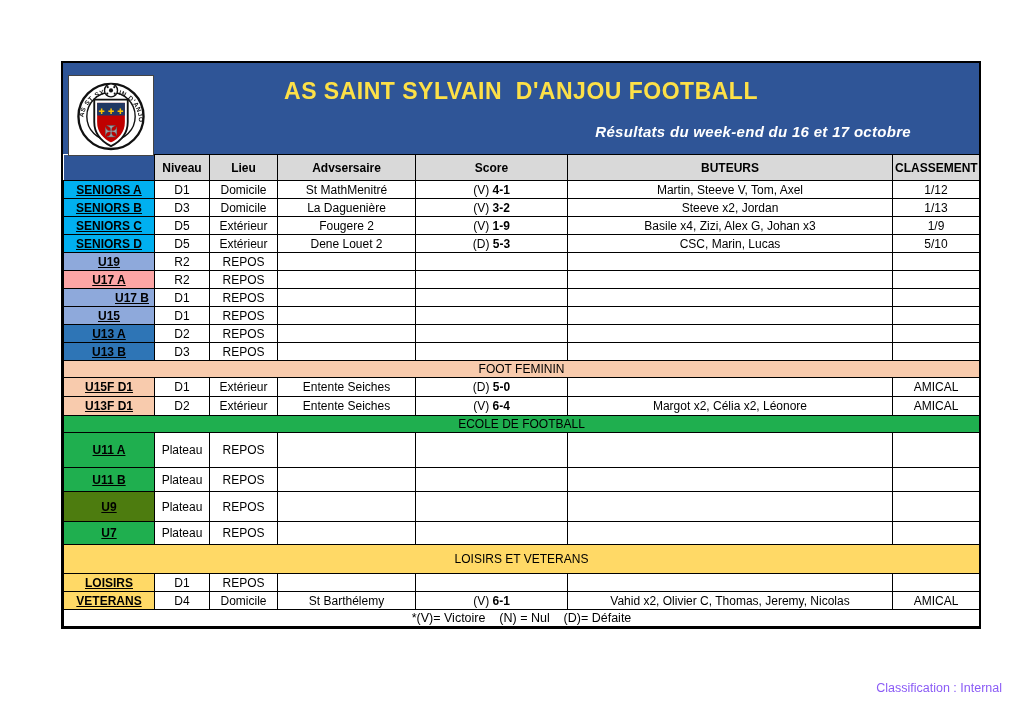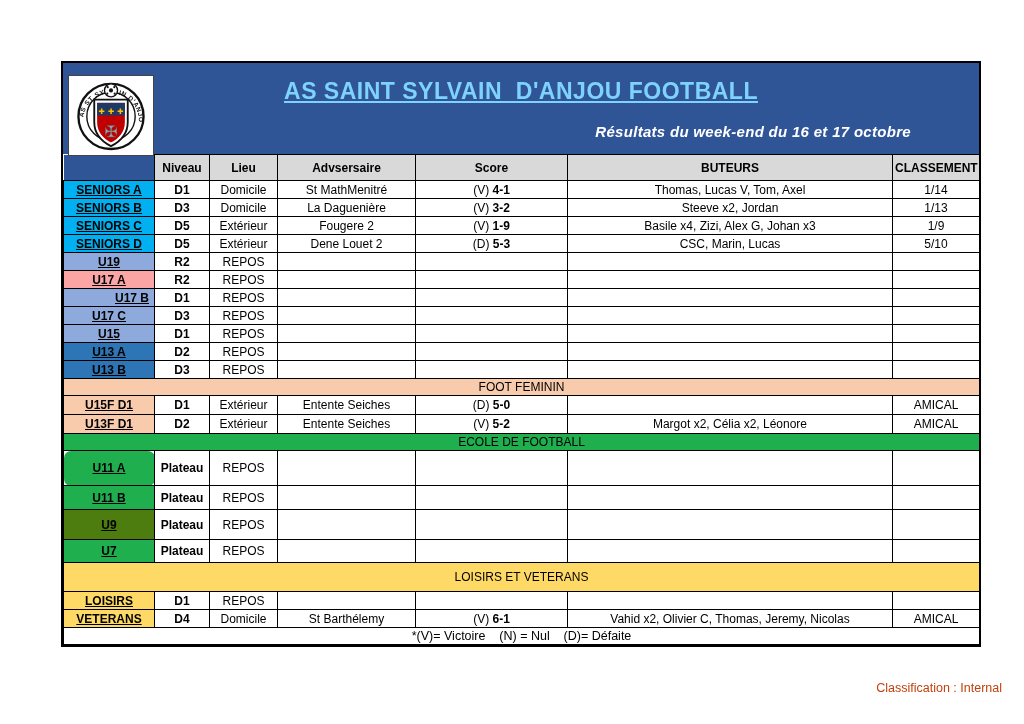--- a/index.html
+++ b/index.html
@@ -7,35 +7,35 @@
     font-family: "Liberation Sans", sans-serif; position: relative; overflow: hidden; }
 
   .table-wrap { position: absolute; left: 61px; top: 61px; width: 920px;
     border: 2px solid #000; background: #fff; }
 
   
   .banner { position: relative; height: 91px; background: #2F5597; }
   .logo-box { position: absolute; left: 5px; top: 12px; width: 86px; height: 81px;
     background: #fff; border: 1px solid #444; z-index: 2;
     display: flex; align-items: center; justify-content: center; }
-  .banner-title { color: #7dd3fc; font-weight: bold; font-size: 23px;
-    text-align: center; padding-top: 15px; letter-spacing: .5px; white-space: pre; text-decoration: underline; }
+  .banner-title { color: #fde047; font-weight: bold; font-size: 23px;
+    text-align: center; padding-top: 15px; letter-spacing: .5px; white-space: pre; }
   .banner-subtitle { position: absolute; right: 68px; top: 60px; color: #fff;
     font-weight: bold; font-style: italic; font-size: 15px; letter-spacing: .3px; }
 
   
   table { border-collapse: collapse; table-layout: fixed; width: 916px; }
   td, th { border: 1.5px solid #000; text-align: center; font-size: 12px;
     padding: 0 2px; white-space: nowrap; overflow: hidden; vertical-align: middle; }
   tr { height: 18px; }
   thead tr { height: 26px; }
   .hc { background: #D9D9D9; font-weight: bold; font-size: 12px; }
   .hc-blank { background: #2F5597; border-top: none; border-left: none; }
   .team-cell { font-weight: bold; text-decoration: underline; }
-  .niveau-cell { font-weight: bold; }
+  .niveau-cell { font-weight: normal; }
   .score-val { font-weight: bold; }
   .section-cell { font-weight: normal; font-size: 12px; margin-left: 32px; }
   .footer-cell { white-space: pre; font-size: 12.5px; }
 
   .classification { position: absolute; right: 22px; top: 681px;
     font-size: 12.5px; color: #2B2BC8; }
 </style>
 </head>
 <body>
 
@@ -93,22 +93,22 @@
           <th class="hc">CLASSEMENT</th>
         </tr>
     </thead>
     <tbody>
         <tr>
           <td class="team-cell" style="background: rgb(0, 176, 240);">SENIORS A</td>
           <td class="niveau-cell">D1</td>
           <td>Domicile</td>
           <td>St MathMenitré</td>
           <td><span>(V) </span><span class="score-val">4-1</span></td>
-          <td>Thomas, Lucas V, Tom, Axel</td>
-          <td>1/14</td>
+          <td>Martin, Steeve V, Tom, Axel</td>
+          <td>1/12</td>
         </tr>
         <tr>
           <td class="team-cell" style="background: rgb(0, 176, 240);">SENIORS B</td>
           <td class="niveau-cell">D3</td>
           <td>Domicile</td>
           <td>La Daguenière</td>
           <td><span>(V) </span><span class="score-val">3-2</span></td>
           <td>Steeve x2, Jordan</td>
           <td>1/13</td>
         </tr>
@@ -151,29 +151,20 @@
         <tr>
           <td class="team-cell" style="background: rgb(142, 169, 219); padding-left: 48px;">U17 B</td>
           <td class="niveau-cell">D1</td>
           <td>REPOS</td>
           <td></td>
           <td></td>
           <td></td>
           <td></td>
         </tr>
         <tr>
-          <td class="team-cell" style="background: rgb(142, 169, 219);">U17 C</td>
-          <td class="niveau-cell">D3</td>
-          <td>REPOS</td>
-          <td></td>
-          <td></td>
-          <td></td>
-          <td></td>
-        </tr>
-        <tr>
           <td class="team-cell" style="background: rgb(142, 169, 219);">U15</td>
           <td class="niveau-cell">D1</td>
           <td>REPOS</td>
           <td></td>
           <td></td>
           <td></td>
           <td></td>
         </tr>
         <tr>
           <td class="team-cell" style="background: rgb(46, 117, 182);">U13 A</td>
@@ -203,29 +194,29 @@
           <td>Entente Seiches</td>
           <td><span>(D) </span><span class="score-val">5-0</span></td>
           <td></td>
           <td>AMICAL</td>
         </tr>
         <tr style="height: 19px;">
           <td class="team-cell" style="background: rgb(248, 203, 173);">U13F D1</td>
           <td class="niveau-cell">D2</td>
           <td>Extérieur</td>
           <td>Entente Seiches</td>
-          <td><span>(V) </span><span class="score-val">5-2</span></td>
+          <td><span>(V) </span><span class="score-val">6-4</span></td>
           <td>Margot x2, Célia x2, Léonore</td>
           <td>AMICAL</td>
         </tr>
         <tr style="height: 17px;">
           <td class="section-cell" colspan="7" style="background: rgb(31, 175, 79);">ECOLE DE FOOTBALL</td>
         </tr>
         <tr style="height: 35px;">
-          <td class="team-cell" style="background: rgb(31, 175, 79); border-radius: 7px;">U11 A</td>
+          <td class="team-cell" style="background: rgb(31, 175, 79);">U11 A</td>
           <td class="niveau-cell">Plateau</td>
           <td>REPOS</td>
           <td></td>
           <td></td>
           <td></td>
           <td></td>
         </tr>
         <tr style="height: 24px;">
           <td class="team-cell" style="background: rgb(31, 175, 79);">U11 B</td>
           <td class="niveau-cell">Plateau</td>
@@ -275,13 +266,13 @@
           <td>AMICAL</td>
         </tr>
         <tr style="height: 17px;">
           <td colspan="7" class="footer-cell">*(V)= Victoire    (N) = Nul    (D)= Défaite</td>
         </tr>
       </tbody>
   </table>
 
 </div>
 
-<div class="classification" style="color: #c2410c;">Classification : Internal</div>
+<div class="classification" style="color: #8b5cf6;">Classification : Internal</div>
 
 </body></html>

